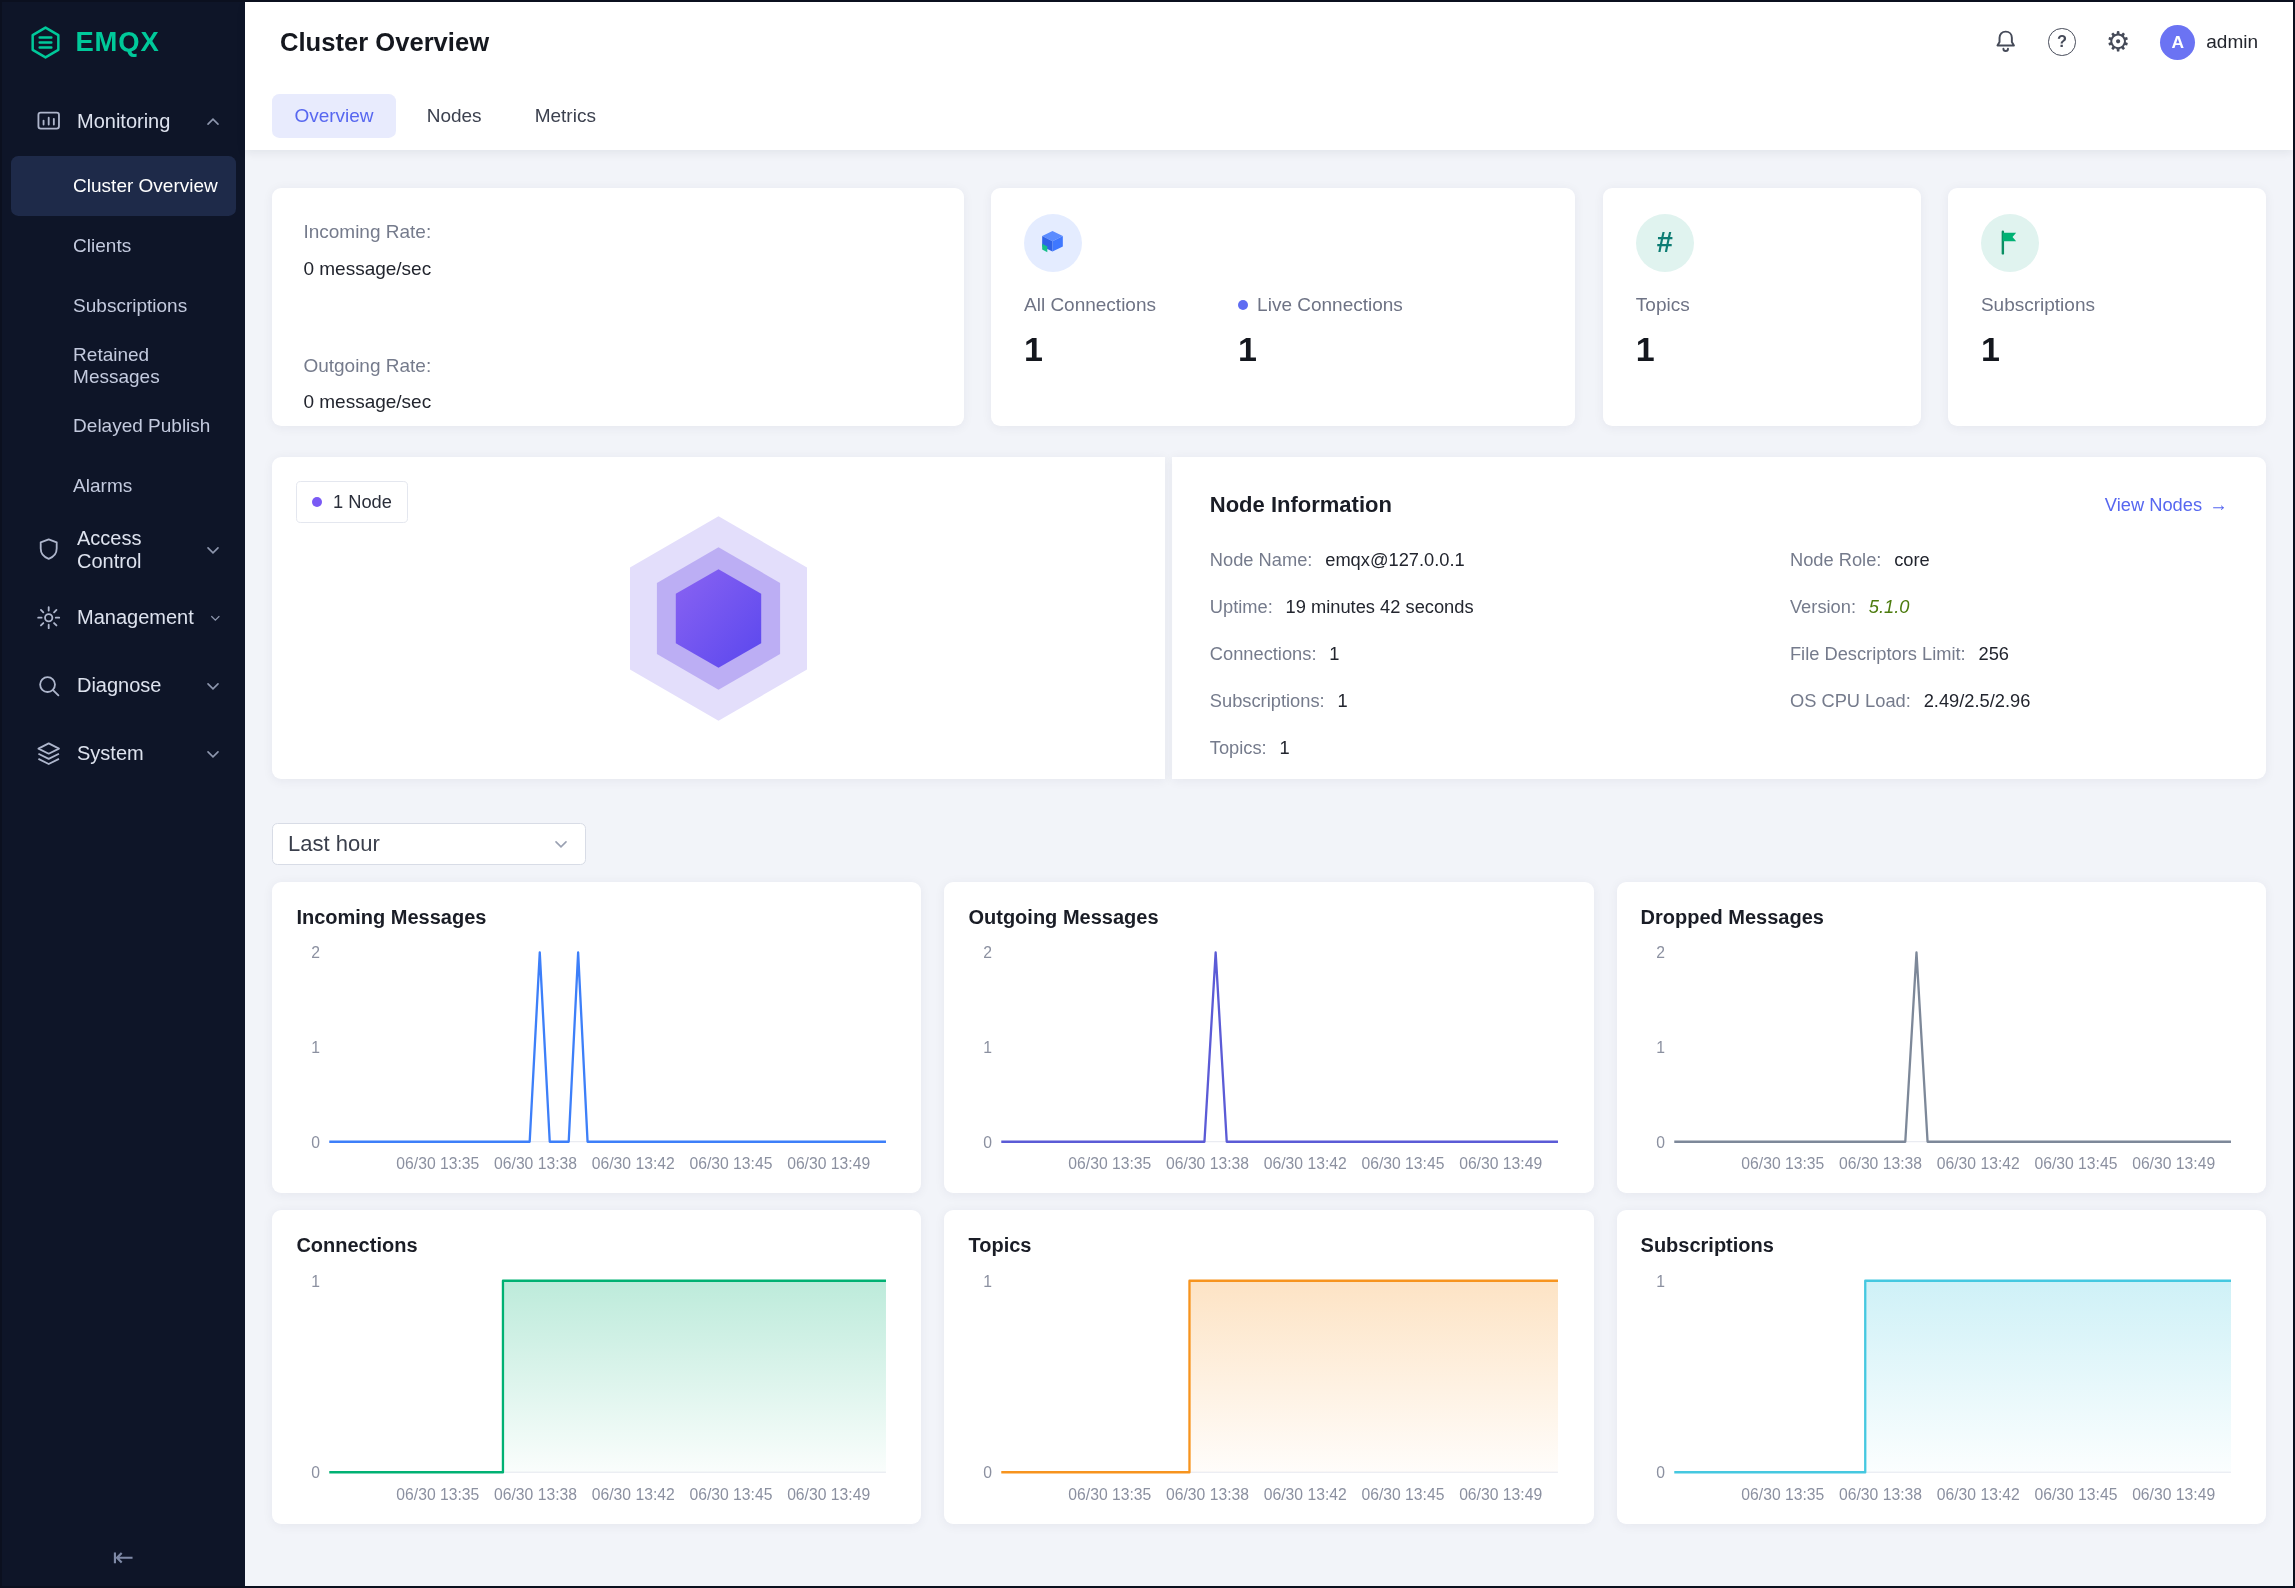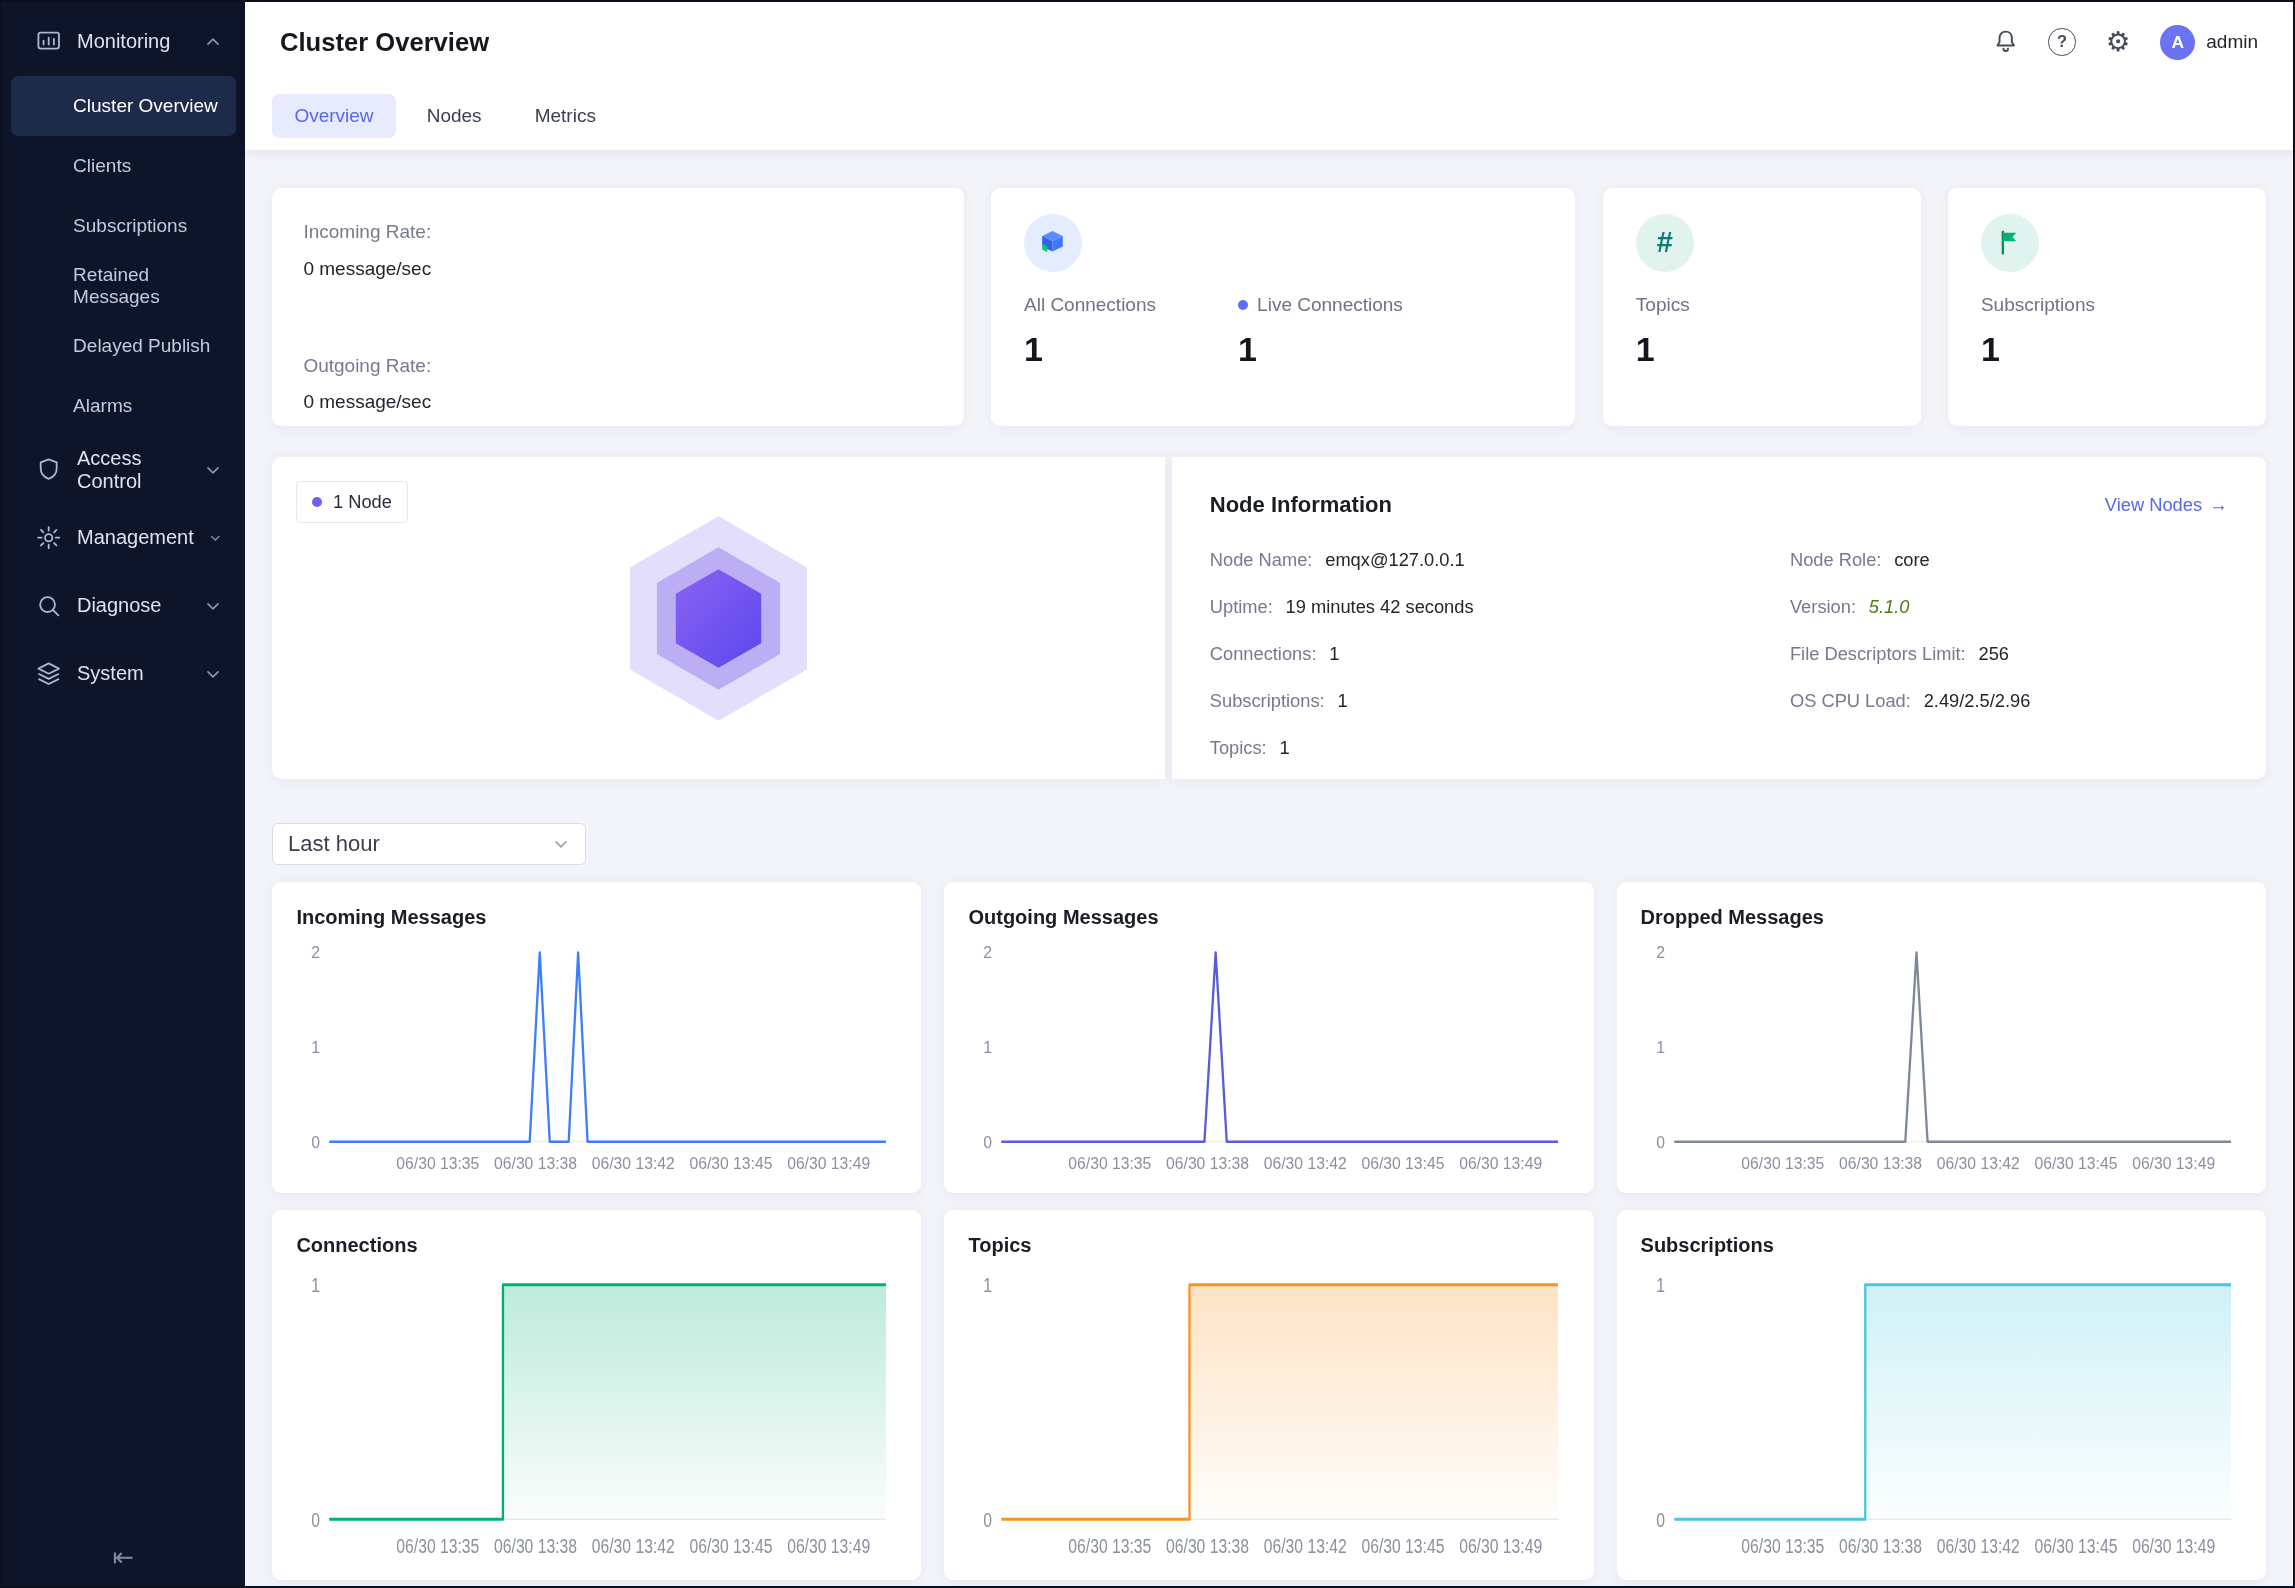--- a/index.html
+++ b/index.html
@@ -80,31 +80,40 @@
   .f-value { color:#22252e; }
   .f-value.link { color:#4d7c0f; cursor:pointer;font-style:italic; }
 
   
   .filter-row { margin-top:44px; }
   .select { width:314px; height:42px; background:#fff; border:0.9px solid #d8dce6; border-radius:5.5px; display:flex; align-items:center; justify-content:space-between; padding:0 14.6px; font-size:22px; color:#3a3f4c; cursor:pointer; }
   .select .chev { color:#9aa1b2; }
 
   .charts-row { display:flex; gap:23px; margin-top:17px;border-radius:18px; }
   .chart-card { flex:1; height:311px; padding:24px 24px 12.8px; display:flex; flex-direction:column; }
-  .charts-row.second .chart-card { height:370px; }
+  .charts-row.second .chart-card { height:314px; }
   .chart-title { font-size:20px; font-weight:700; color:#1a1d26; }
   .chart-plot { flex:1; margin-top:5.5px; }
   .chart-plot svg { display:block; width:100%; height:100%; }
 </style>
 </head>
 <body>
 
 <div class="app">
 
   <aside class="sidebar">
+    <div class="logo-row">
+      <span style="display:flex;width:35px;height:35px;">
+        <svg viewBox="0 0 24 24" fill="none" stroke="#00c99a" stroke-width="1.7" stroke-linejoin="round">
+          <polygon points="12,1.8 20.8,6.9 20.8,17.1 12,22.2 3.2,17.1 3.2,6.9"></polygon>
+          <path d="M8 8.6h8M8 12h8M8 15.4h8" stroke-linecap="round"></path>
+        </svg>
+      </span>
+      <span class="logo-text">EMQX</span>
+    </div>
 
     <nav class="nav">
       <div class="nav-group">
         <span class="gicon">
           <svg viewBox="0 0 24 24" fill="none" stroke="currentColor" stroke-width="1.6" stroke-linecap="round">
             <rect x="3" y="4" width="18" height="14" rx="2"></rect>
             <path d="M7.5 14.5v-3.5M12 14.5V8.5M16.5 14.5v-5"></path>
           </svg>
         </span>
         <span class="glabel">Monitoring</span>

